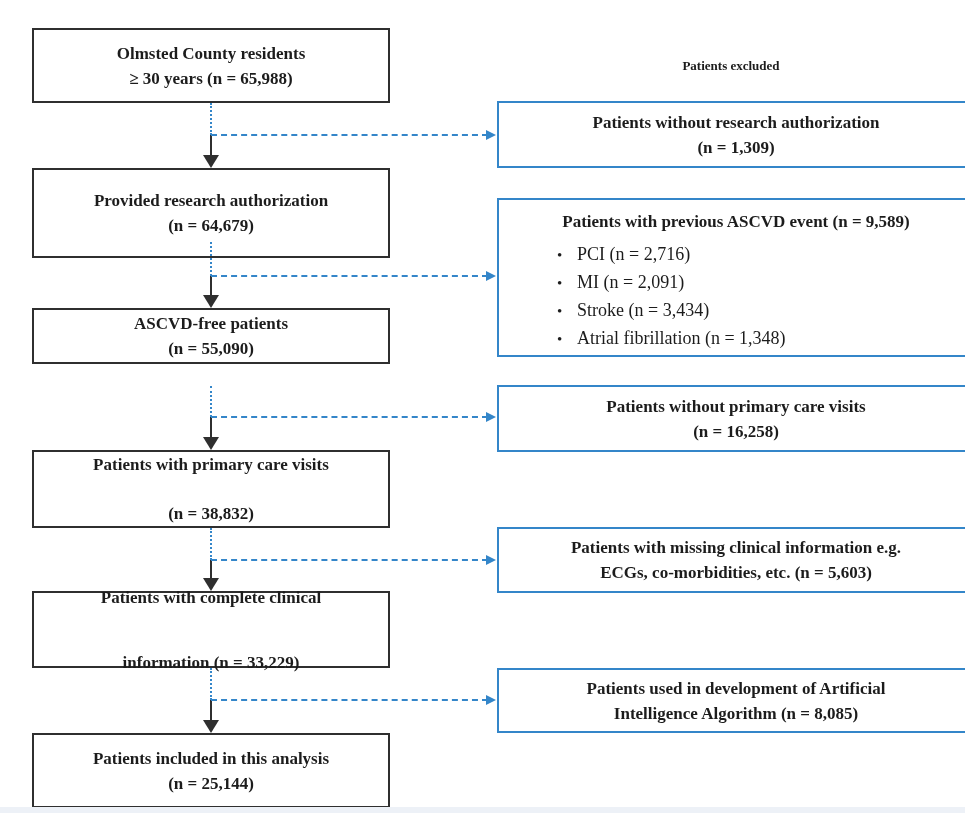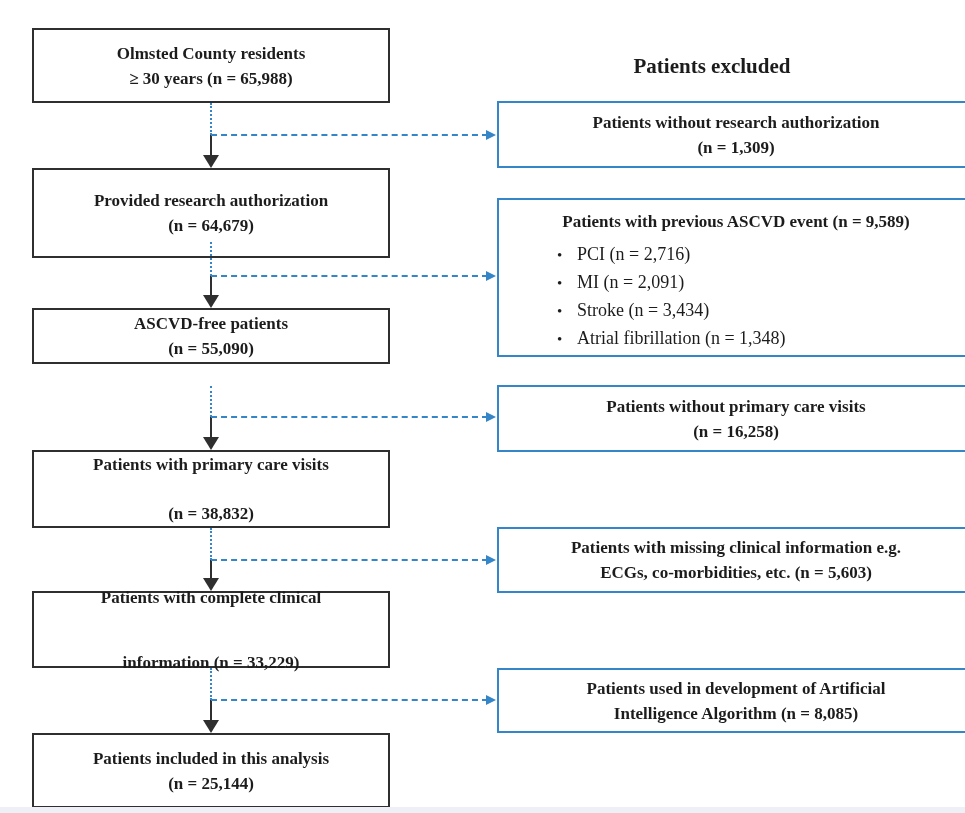--- a/index.html
+++ b/index.html
@@ -34,22 +34,22 @@
   .rbox.detail .heading{
     font-size:17px;font-weight:bold;line-height:22px;
     text-align:center;margin-top:11px;white-space:nowrap;
   }
   .bullets{margin-top:8px;padding-left:58px;}
   .bullet-row{display:flex;align-items:baseline;font-size:18px;line-height:27px;}
   .bullet-row .dot{width:14px;font-size:15px;flex:0 0 auto;}
   .bullet-row .btxt{margin-left:6px;white-space:nowrap;}
   
   .excl-header{
-    position:absolute;left:478px;width:468px;top:54px;
-    text-align:center;font-size:21px;font-weight:bold;line-height:24px;
+    position:absolute;left:497px;width:468px;top:54px;
+    text-align:center;font-size:13px;font-weight:bold;line-height:24px;
   }
   
   .vline-black{position:absolute;left:210px;width:0;border-left:2px solid var(--box-border,#2f2f2f);}
   .vline-blue{position:absolute;left:210px;width:0;border-left:2px dotted var(--blue,#2f86d0);}
   .arrow-down{
     position:absolute;left:203px;width:0;height:0;
     border-left:8px solid transparent;border-right:8px solid transparent;
     border-top:13px solid var(--box-border,#2f2f2f);
   }
   .hline-blue{position:absolute;left:211px;width:277px;height:0;border-top:2px dashed var(--blue,#2f86d0);}

